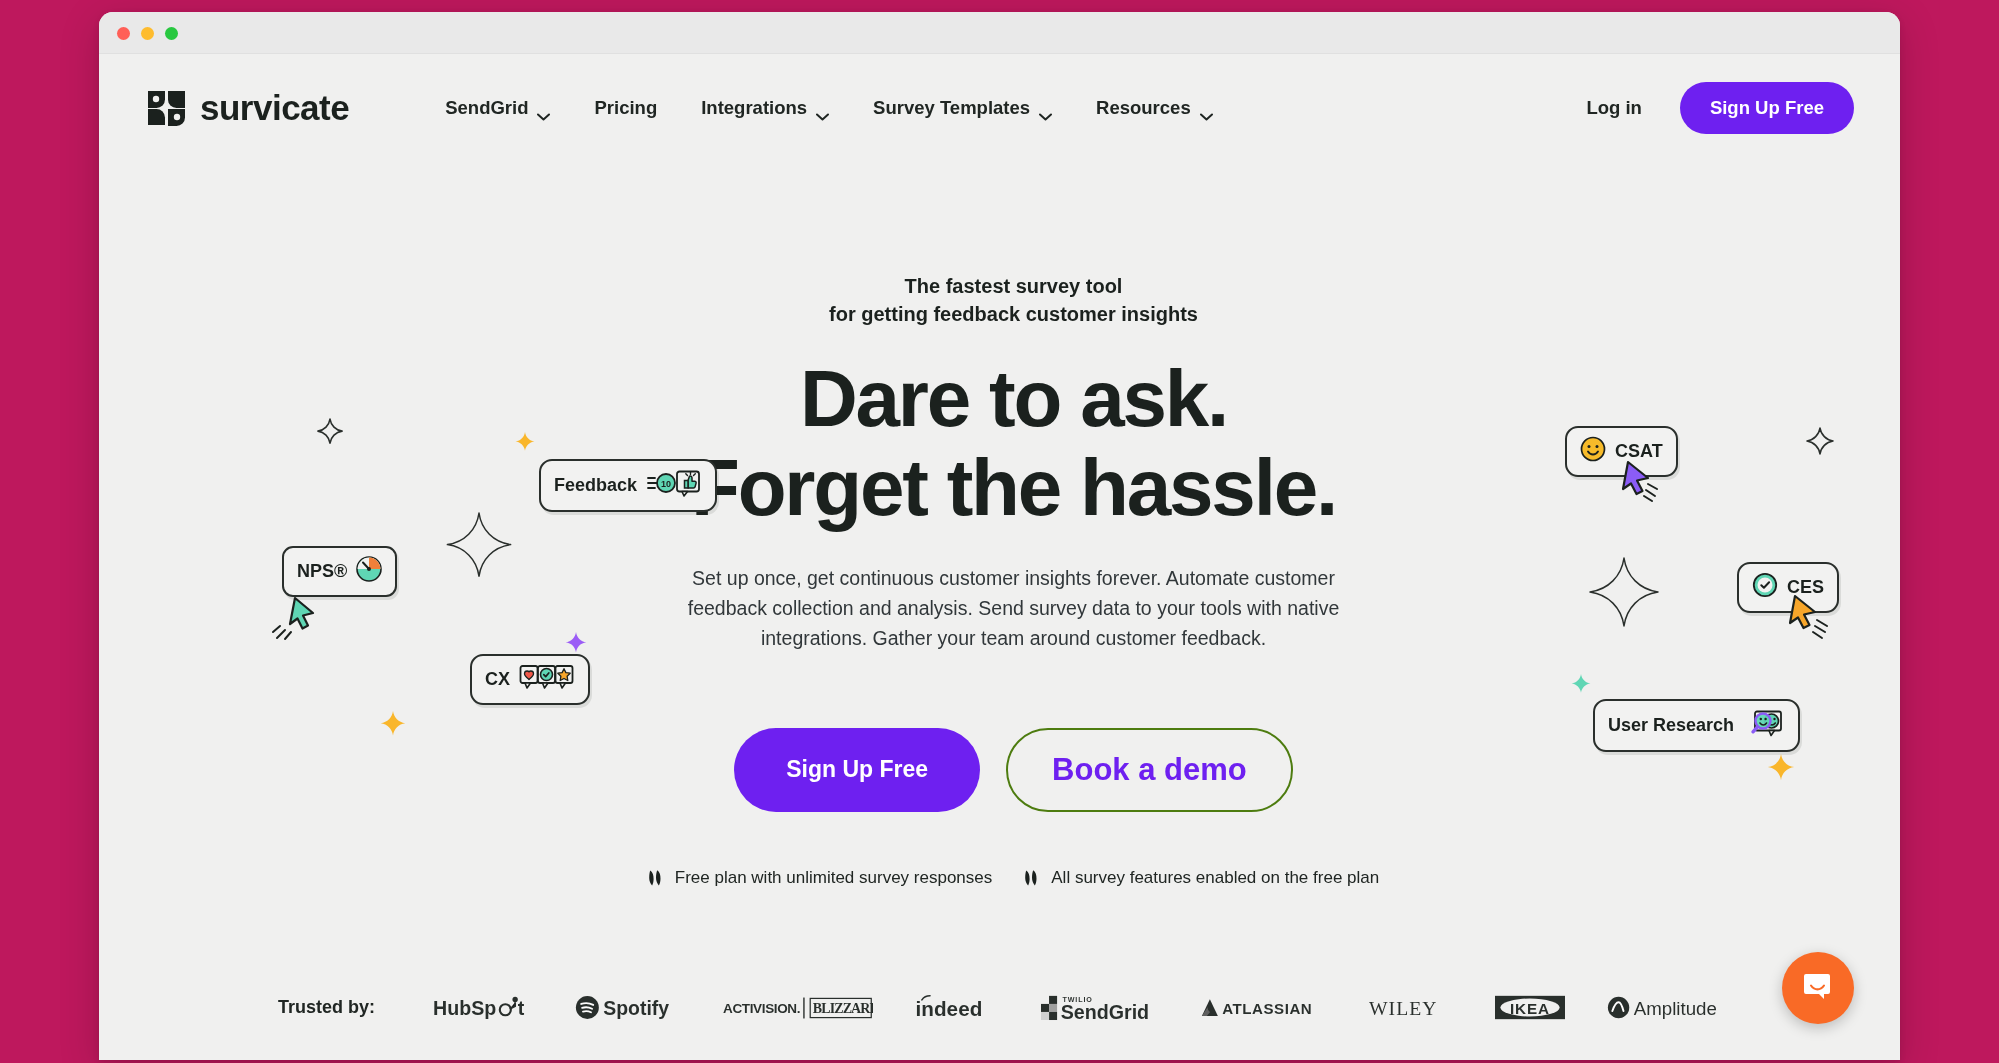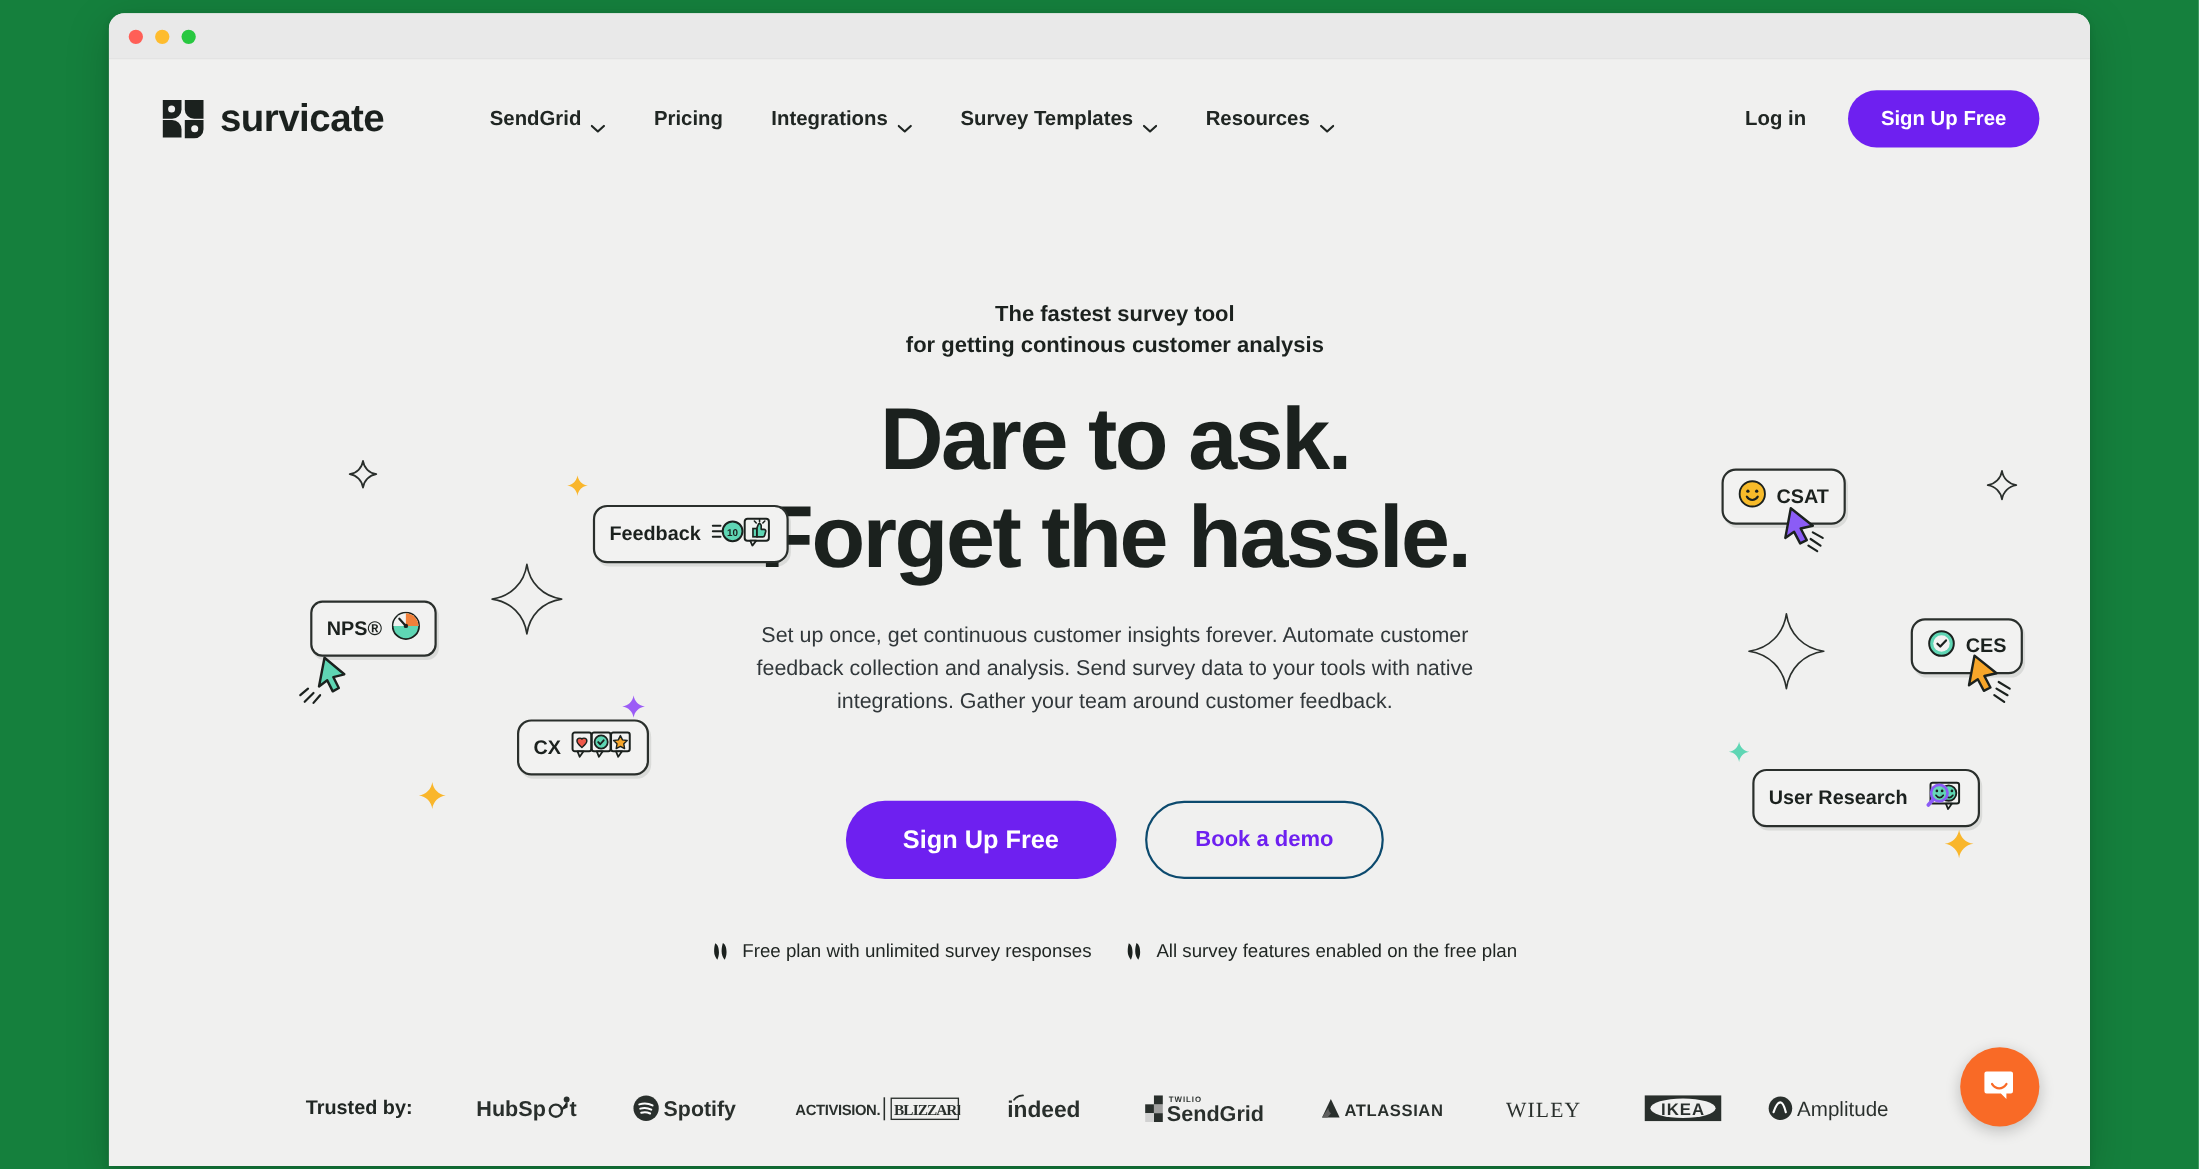--- a/index.html
+++ b/index.html
@@ -5,21 +5,21 @@
   * { box-sizing: border-box; margin: 0; padding: 0; }
   html, body {
     width: 1999px; height: 1063px;
     background: #ffffff;
     font-family: "Liberation Sans", sans-serif;
     overflow: hidden;
   }
   #stage {
     position: relative;
     width: 1999px; height: 1063px;
-    background: #15803d;
+    background: #be185d;
   }
 
   
   .window {
     position: absolute;
     left: 99px; top: 12px;
     width: 1801px; height: 1048px;
     background: #f0f0f0;
     border-radius: 14px 14px 0 0;
     box-shadow: 0 10px 40px rgba(0,0,0,.18), 0 2px 6px rgba(0,0,0,.10);
@@ -106,23 +106,23 @@
     display: flex; justify-content: center; gap: 26px;
   }
   .btn-primary {
     background: #6E20F0; color: #fff;
     font-size: 23px; font-weight: 700;
     padding: 22px 52px; border-radius: 48px;
     border: none; cursor: pointer;
   }
   .btn-secondary {
     background: transparent; color: #6E20F0;
-    font-size: 20px; font-weight: 700;
+    font-size: 31px; font-weight: 700;
     padding: 22px 44px; border-radius: 48px;
-    border: 2px solid #0c4a6e; cursor: pointer;
+    border: 2px solid #4d7c0f; cursor: pointer;
   }
   .perks {
     margin-top: 56px;
     display: flex; justify-content: center; gap: 32px;
     font-size: 17px; color: #202623;
   }
   .perk { display: flex; align-items: center; gap: 11px; }
   .perk-ic { width: 16px; height: 17px; flex: 0 0 auto; }
 
   
@@ -243,21 +243,21 @@
         <div class="nav-right">
           <div class="login">Log in</div>
           <button class="btn-signup-nav">Sign Up Free</button>
         </div>
       </div>
 
       <div class="hero">
 
         <div class="eyebrow">
           <div>The fastest survey tool</div>
-          <div>for getting continous customer analysis</div>
+          <div>for getting feedback customer insights</div>
         </div>
 
         <h1 class="headline">
           <div>Dare to ask.</div>
           <div>Forget the hassle.</div>
         </h1>
 
         <p class="subcopy">Set up once, get continuous customer insights forever. Automate customer feedback collection and analysis. Send survey data to your tools with native integrations. Gather your team around customer feedback.</p>
 
         <div class="cta-row">

